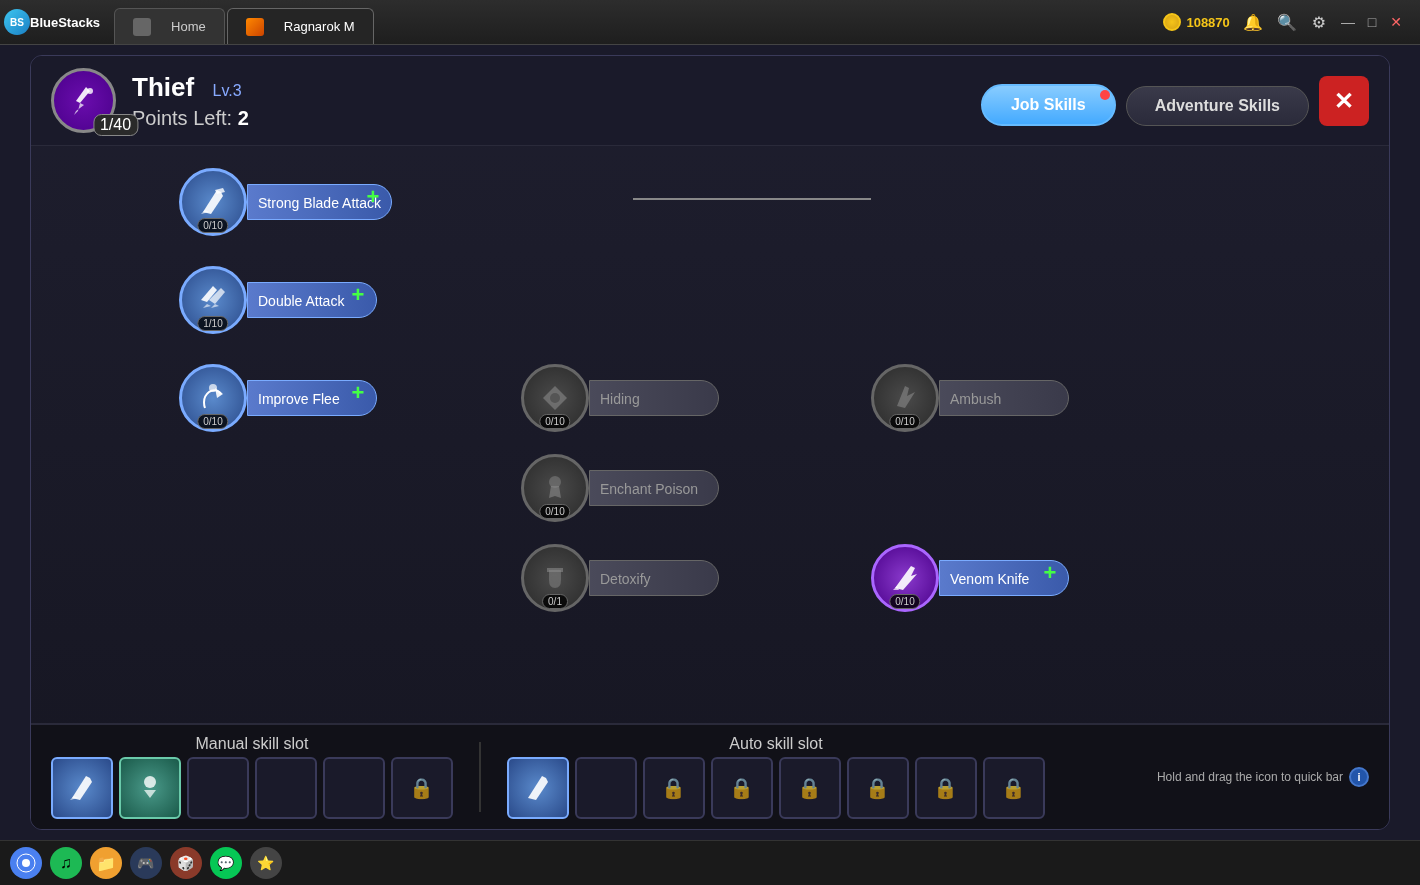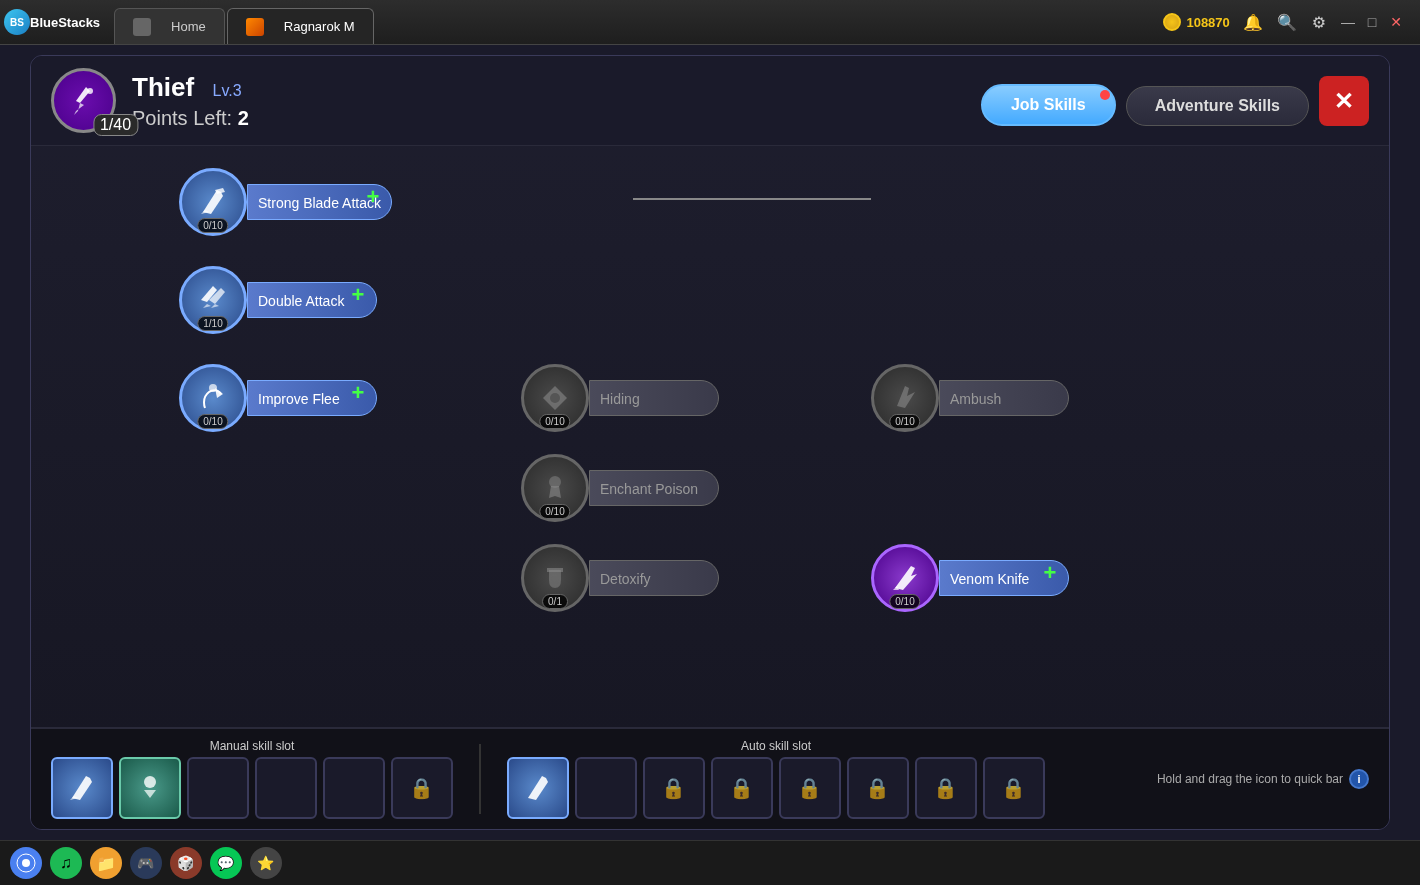--- a/index.html
+++ b/index.html
@@ -314,21 +314,21 @@
     .skill-slots-bar {
       background: #111118;
       border-top: 2px solid #2a2a3a;
       padding: 10px 20px;
       display: flex;
       align-items: center;
       gap: 20px;
     }
     .slot-group-label {
       color: #ccc;
-      font-size: 12px;
+      font-size: 16px;
       text-align: center;
       margin-bottom: 4px;
     }
     .slot-group {
       display: flex;
       flex-direction: column;
       align-items: center;
     }
     .slots-row {
       display: flex;

